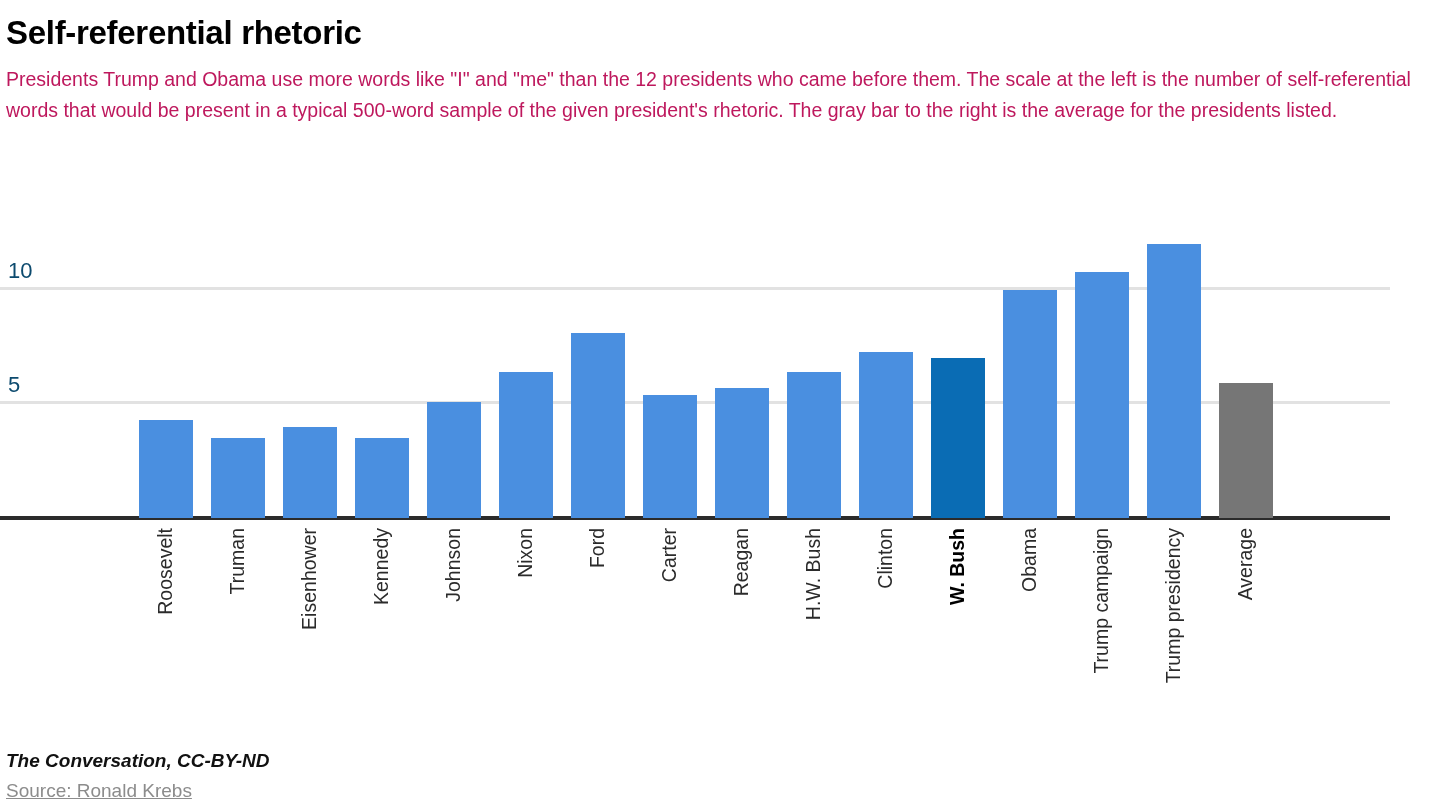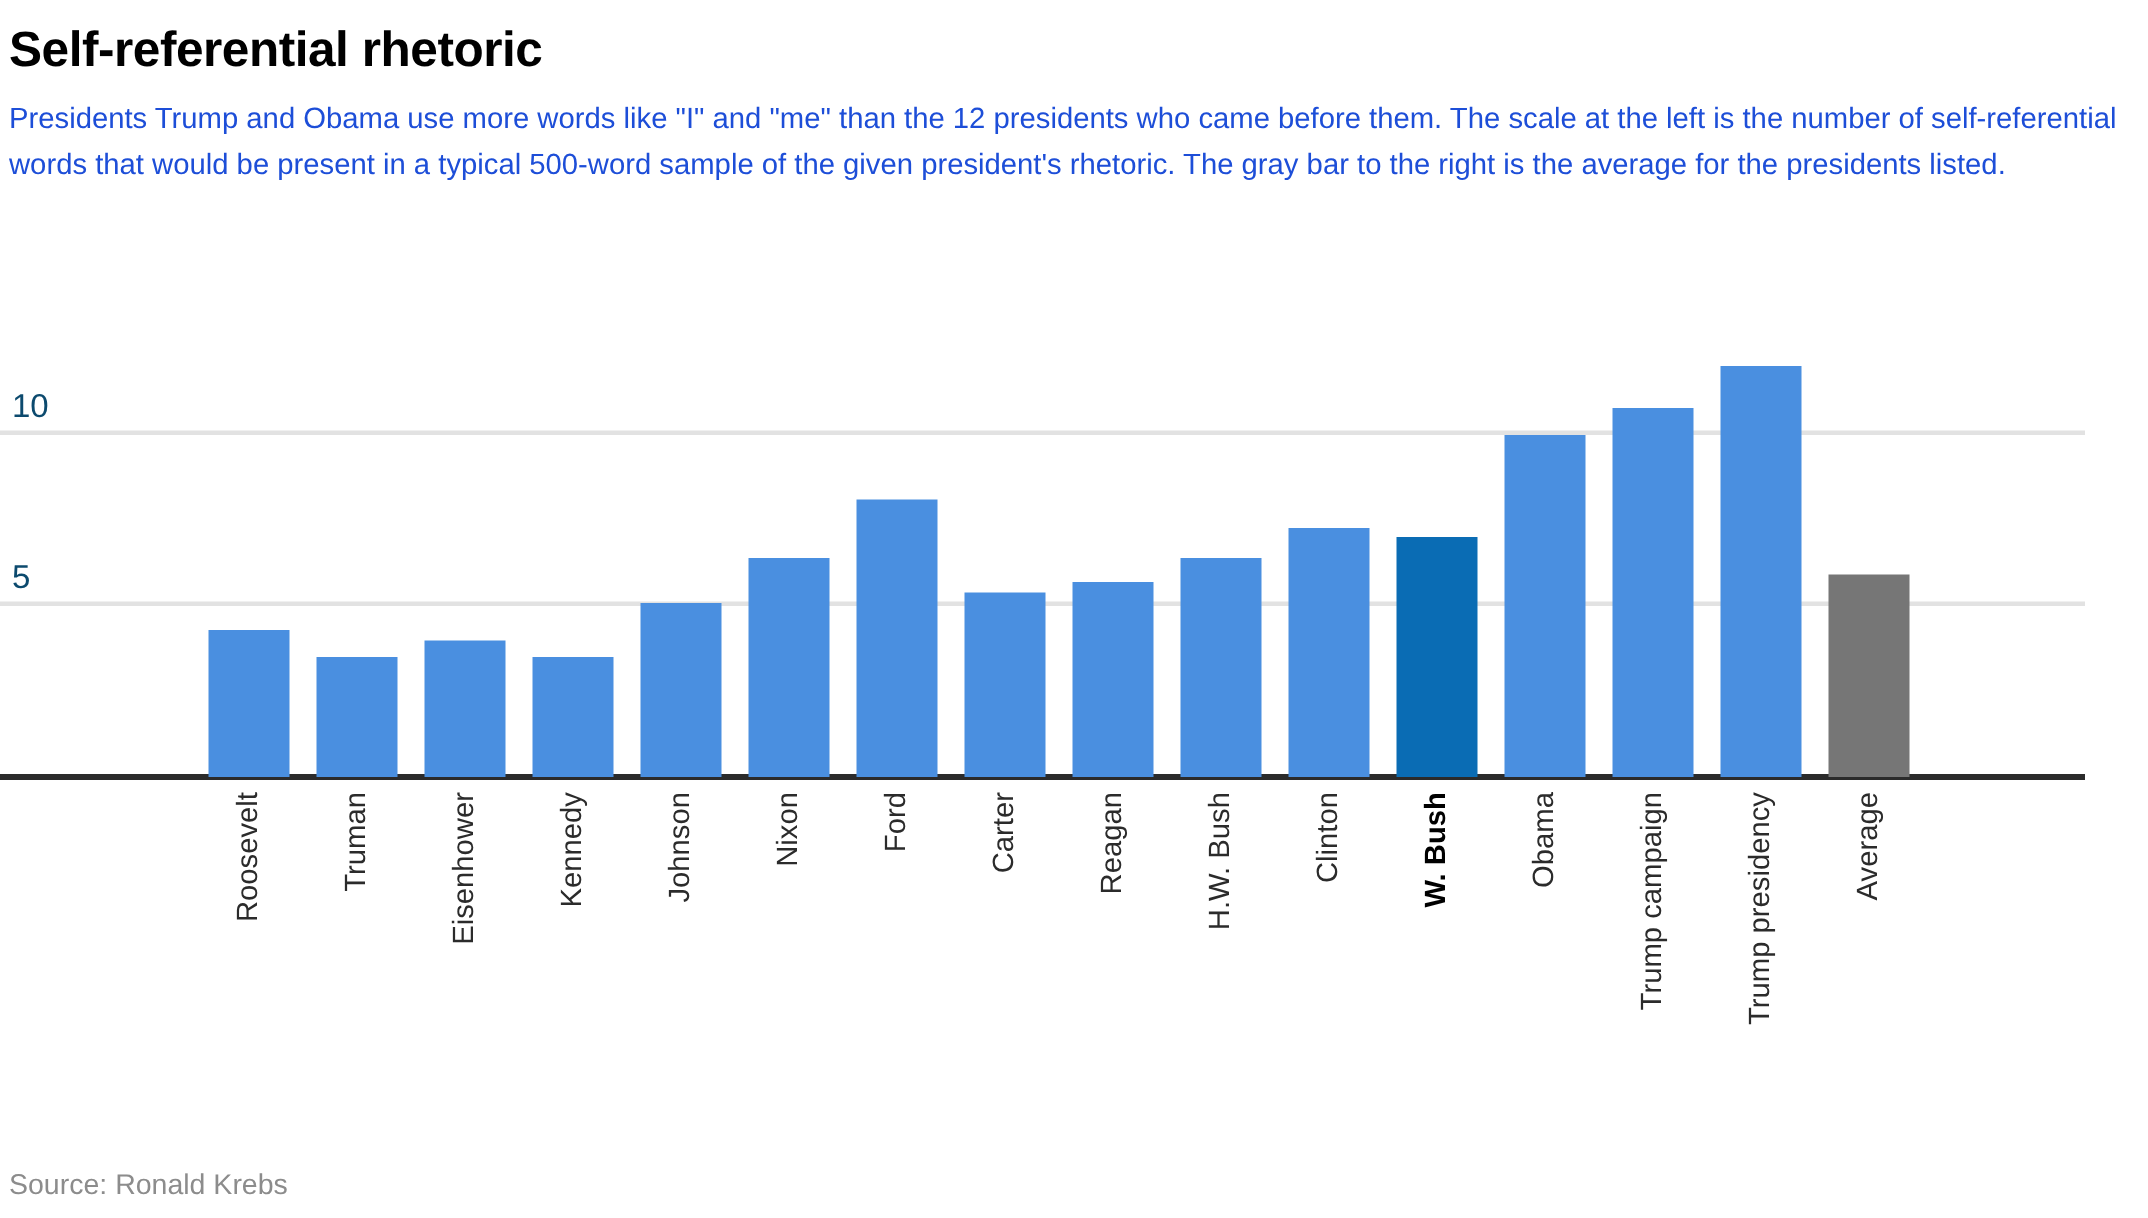--- a/index.html
+++ b/index.html
@@ -37,21 +37,21 @@
     font-weight: bold;
     letter-spacing: -0.3px;
     color: #000000;
   }
   .chart-subtitle {
     margin: 0;
     padding: 12px 8px 0 6px;
     font-size: 19.5px;
     line-height: 31px;
     font-weight: normal;
-    color: #1d4ed8;
+    color: #be185d;
     max-width: 1412px;
   }
 
   
   .plot {
     position: absolute;
     left: 0;
     top: 0;
     width: 1432px;
     height: 812px;
@@ -127,20 +127,21 @@
     font-size: 19px;
     line-height: 30px;
     font-style: italic;
     font-weight: bold;
     color: #111111;
   }
   .source {
     font-size: 19px;
     line-height: 30px;
     color: #8c8c8c;
+    text-decoration: underline;
   }
 </style>
 </head>
 <body>
 
 <div class="page">
 
   <div class="header">
     <h1 class="chart-title">Self-referential rhetoric</h1>
     <p class="chart-subtitle">Presidents Trump and Obama use more words like "I" and "me" than the 12 presidents who came before them. The scale at the left is the number of self-referential words that would be present in a typical 500-word sample of the given president's rhetoric. The gray bar to the right is the average for the presidents listed.</p>
@@ -220,16 +221,17 @@
         <div class="xlabel" style="left: 1147px;">
           <span>Trump presidency</span>
         </div>
         <div class="xlabel" style="left: 1219px;">
           <span>Average</span>
         </div>
       </div>
   </div>
 
   <div class="footer">
+    <div class="credit">The Conversation, CC-BY-ND</div>
     <div class="source">Source: Ronald Krebs</div>
   </div>
 
 </div>
 
 </body></html>

